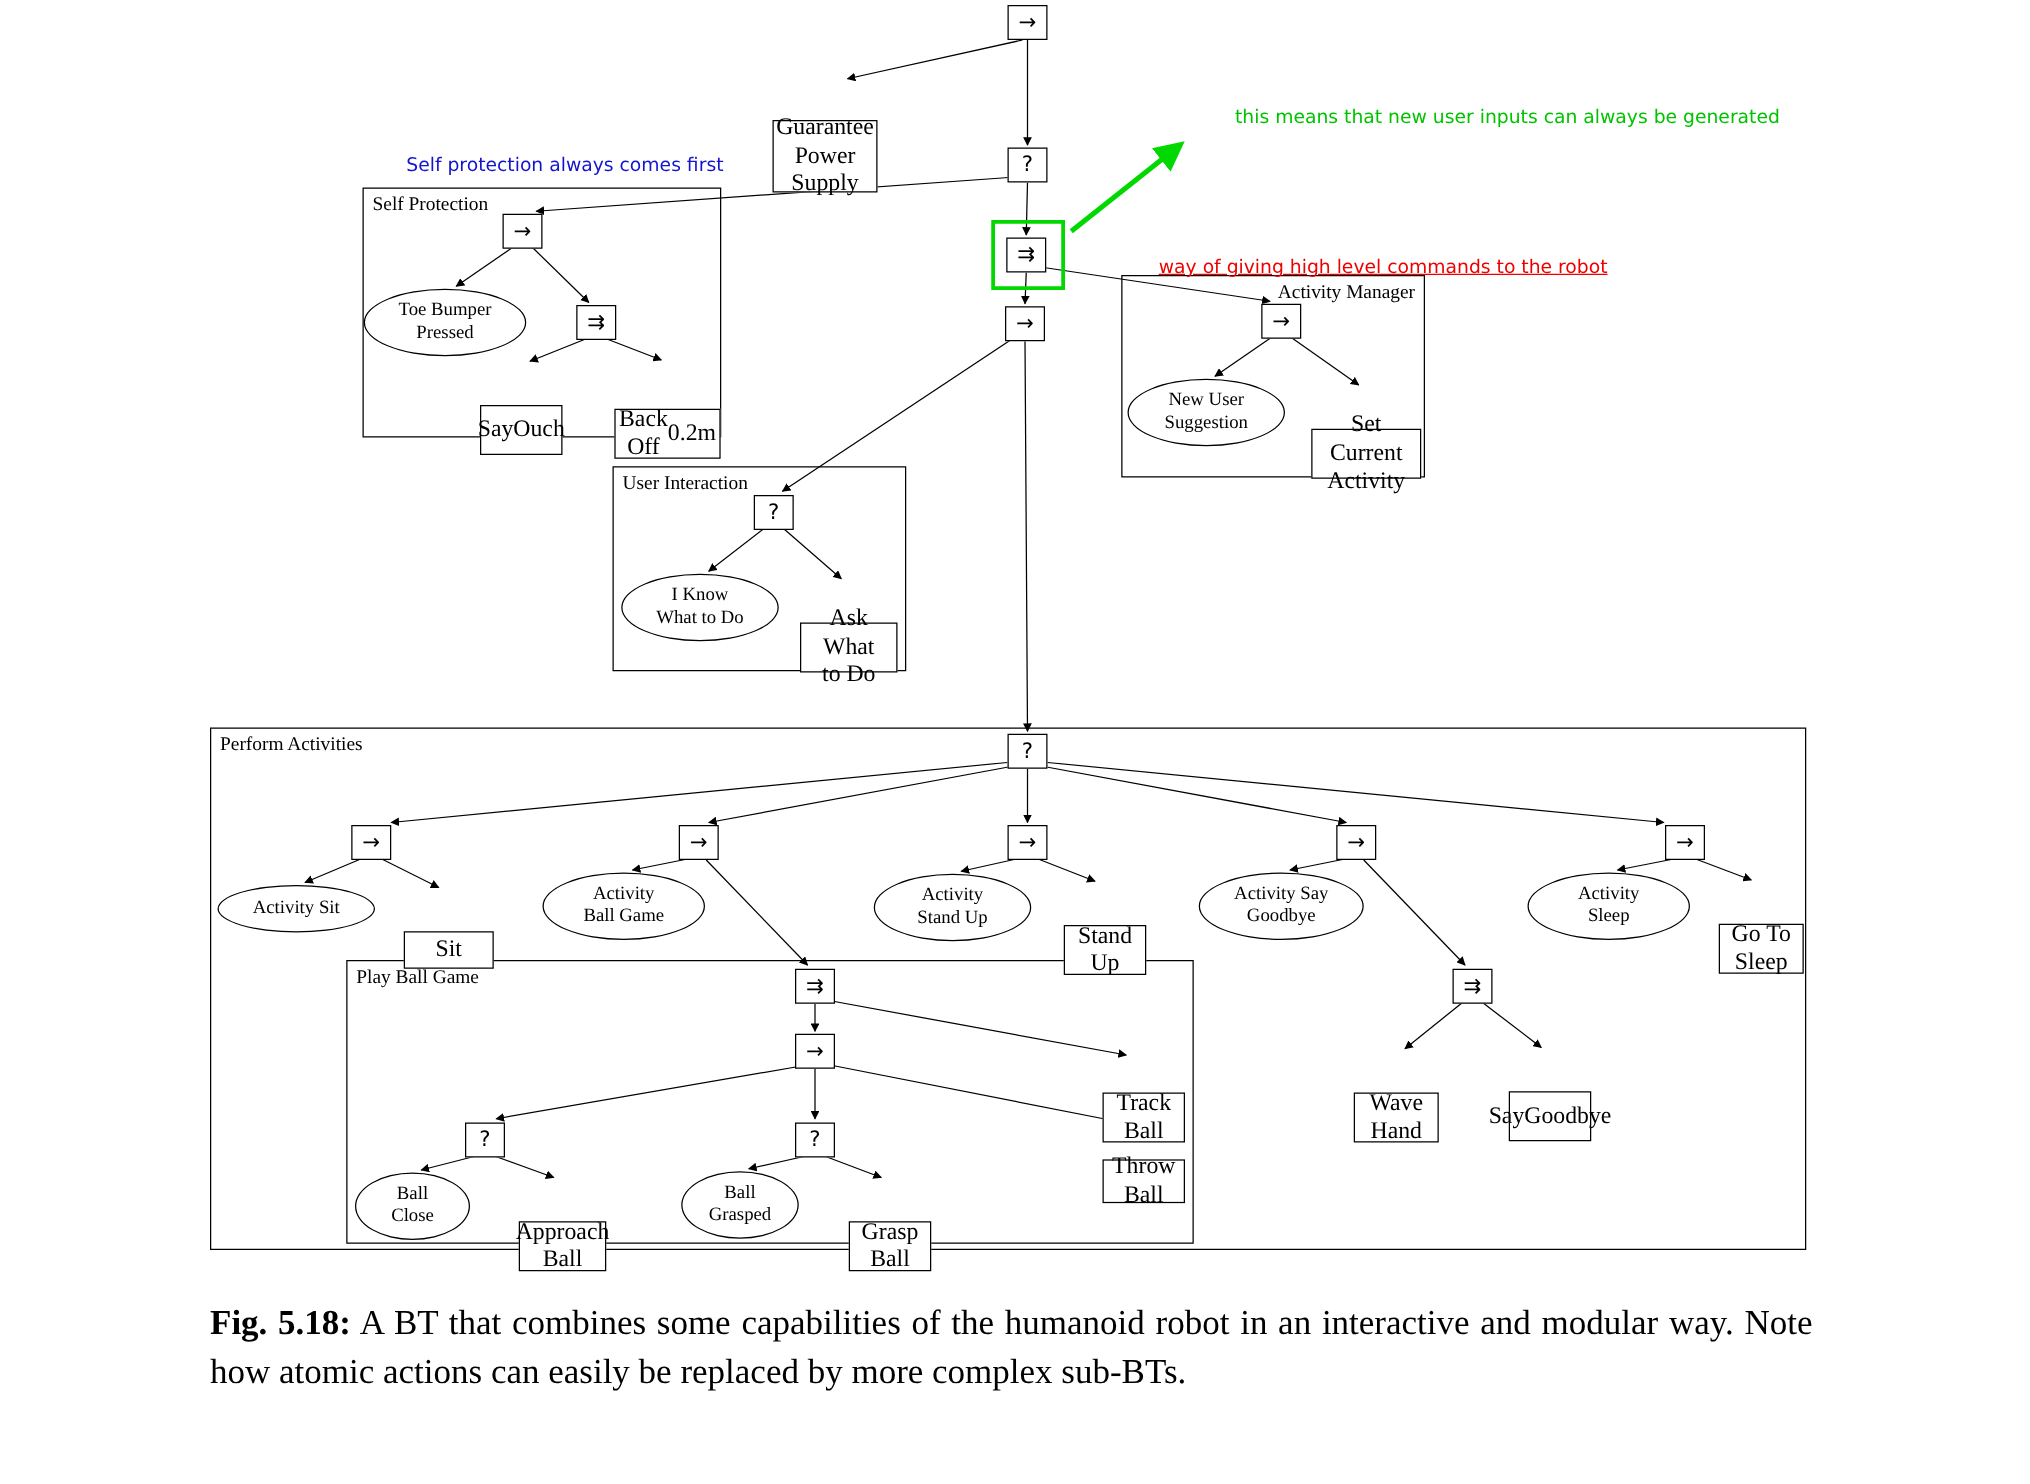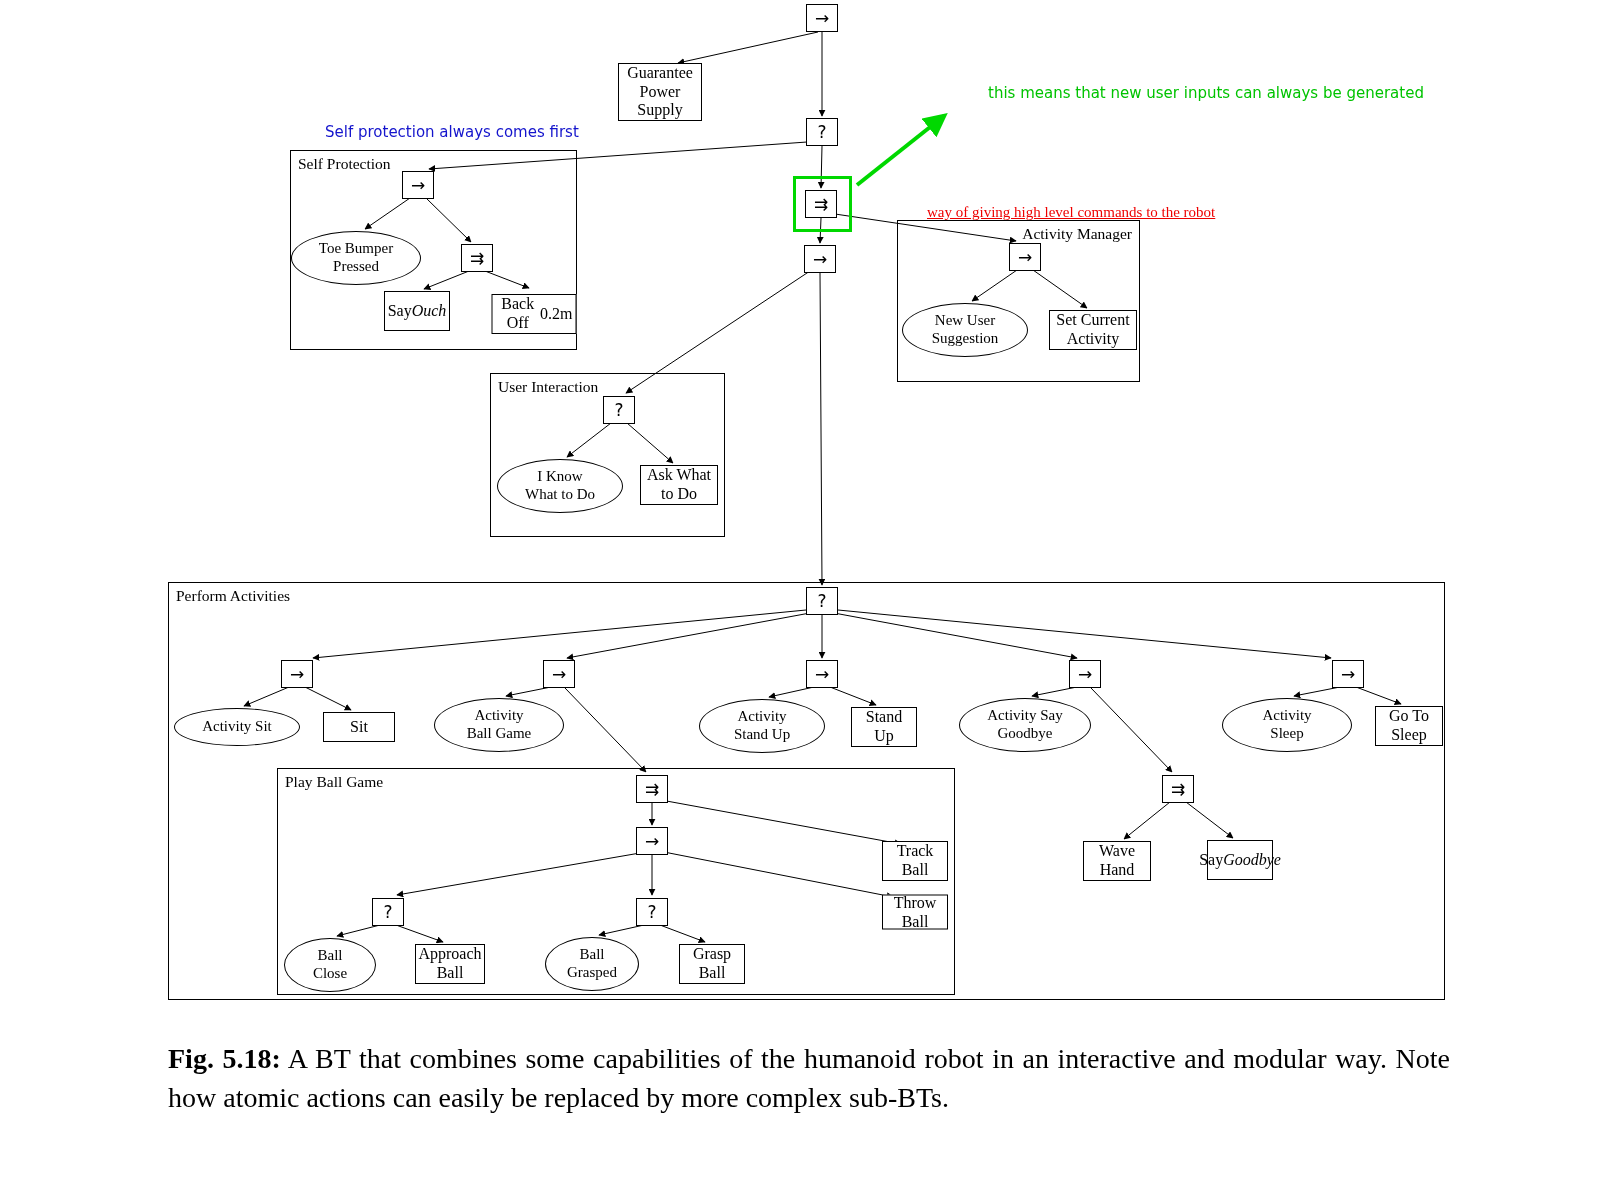--- a/index.html
+++ b/index.html
@@ -9,31 +9,31 @@
 
   svg.edges { position:absolute; left:0; top:0; z-index:1; }
 
   .group { position:absolute; border:1px solid #000; background:transparent; z-index:0; }
   .group-label { position:absolute; top:4px; left:7px; font-size:15.5px; white-space:nowrap; }
   .group-label.right { left:auto; right:7px; }
 
   .node { position:absolute; transform:translate(-50%,-50%); background:#fff; border:1px solid #000;
           display:flex; align-items:center; justify-content:center; text-align:center; z-index:2; }
   .ctrl { width:32px; height:28px; font-family:"DejaVu Sans", sans-serif; font-size:17px; line-height:1; }
-  .action { font-size:16px; line-height:1.18; padding:2px 3px; white-space:pre-line; }
+  .action { font-size:19px; line-height:1.18; padding:2px 3px; white-space:pre-line;margin-top:33px; }
   .cond { border-radius:50%; font-size:15px; line-height:1.18; padding:2px 6px; white-space:pre-line; }
   .two { flex-direction:row; }
-  .it { font-style:italic; }
+  .it { }
 
   .hl { position:absolute; border:3px solid #00d800; z-index:3; }
 
   .note { position:absolute; font-family:"DejaVu Sans", sans-serif; font-size:15px; z-index:4; white-space:nowrap; }
   .note.blue { color:#1414cc; }
   .note.green { color:#00c300; }
-  .note.red { color:#ee0000; text-decoration:underline;font-family:Liberation Serif, serif; }
+  .note.red { color:#ee0000; text-decoration:underline; }
 
   .caption { position:absolute; left:168px; top:1040px; width:1282px; font-size:28px; line-height:1.38;
              text-align:justify; z-index:2; }
 </style>
 </head>
 <body>
 
 <div class="page">
 
   <div class="group" style="left:290px;top:150px;width:287px;height:200px">

